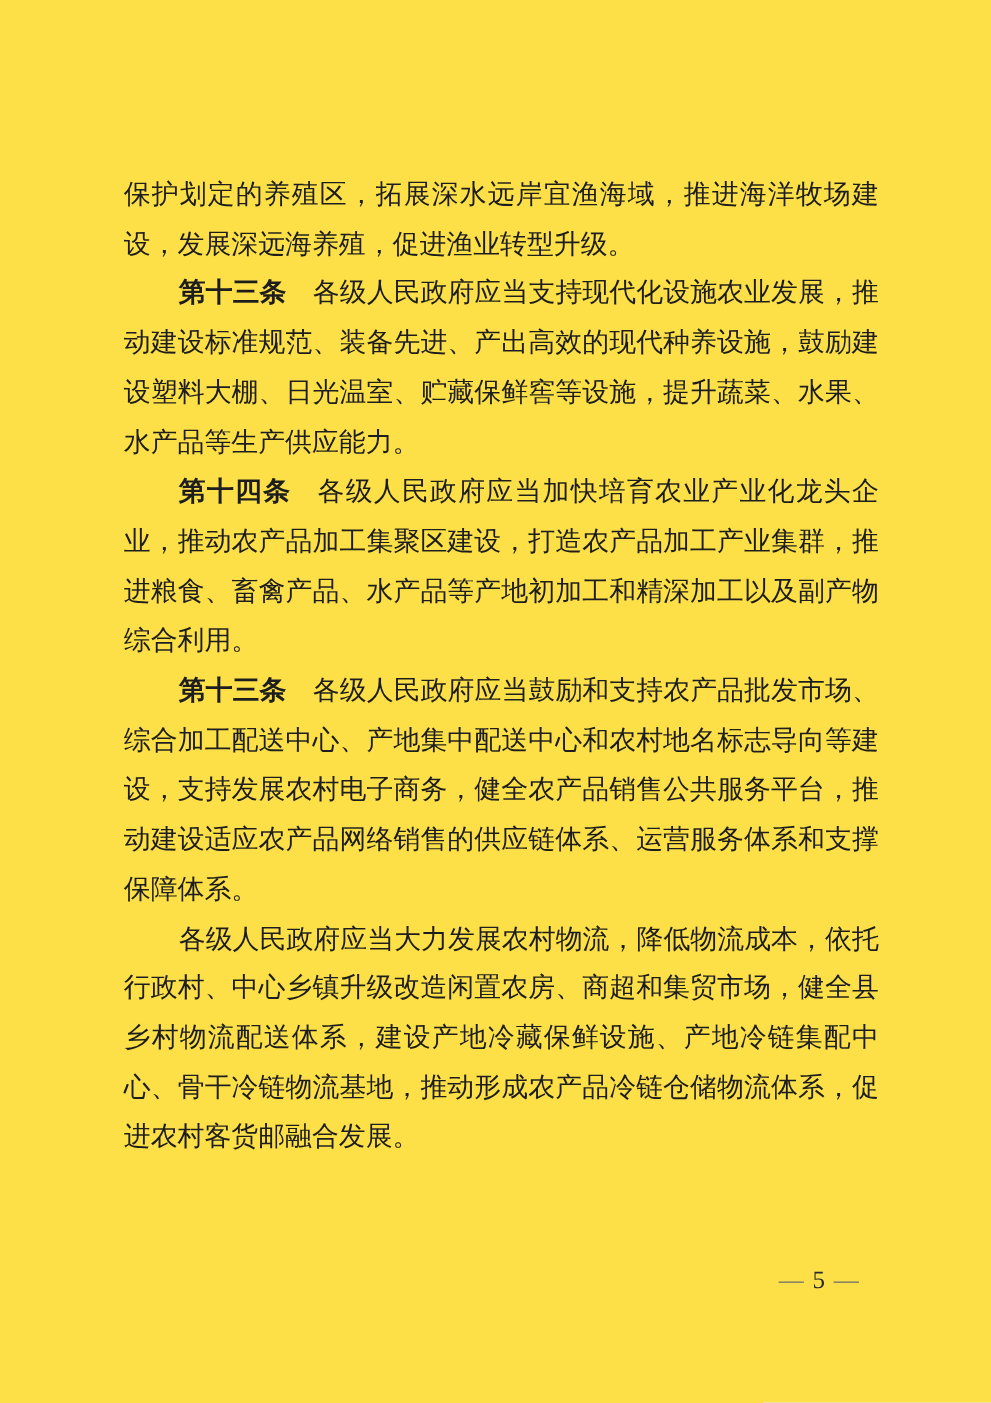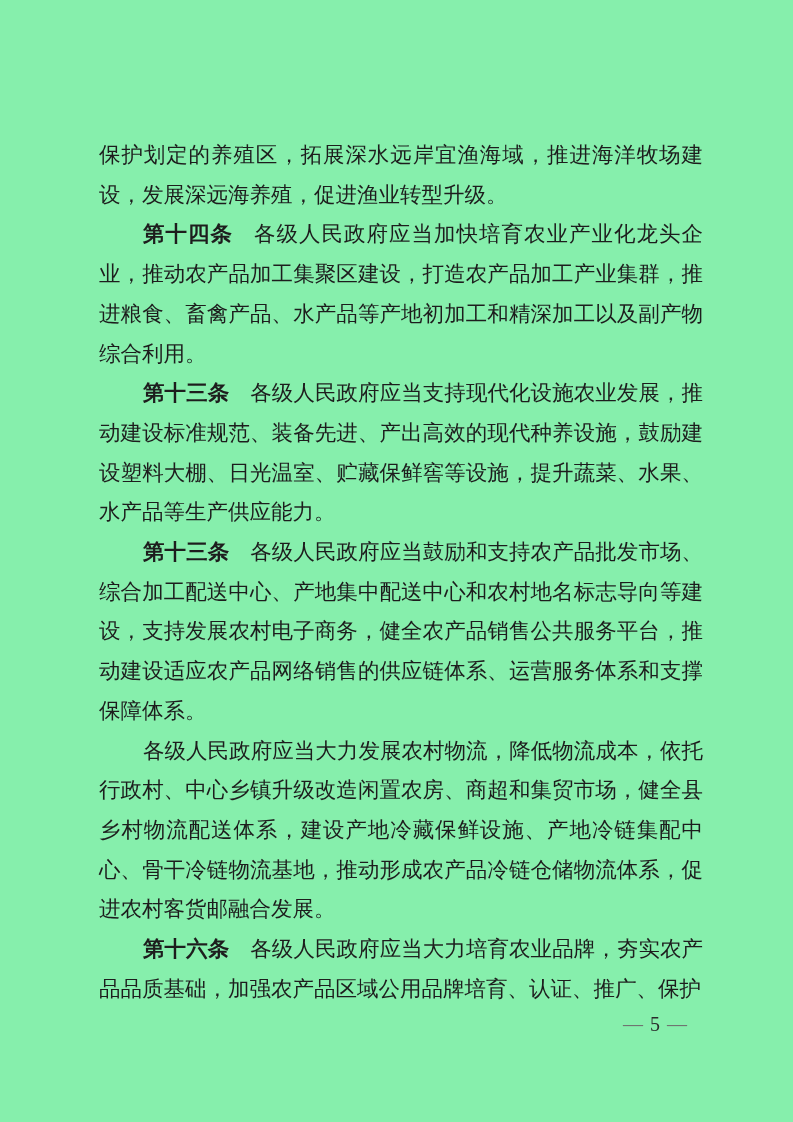--- a/index.html
+++ b/index.html
@@ -4,21 +4,21 @@
 <style>
   html, body {
     margin: 0;
     padding: 0;
     background: #e8e8e8;
   }
   .page {
     position: relative;
     width: 793px;
     height: 1122px;
-    background: #86efac;
+    background: #fde047;
     overflow: hidden;
     font-family: "Liberation Serif", "DejaVu Serif", serif;
   }
   .content {
     position: absolute;
     left: 99px;
     top: 136px;
     width: 604px;
     color: #1d1d1d;
     font-size: 21.5px;
@@ -55,26 +55,25 @@
   }
 </style>
 </head>
 <body>
 
 <div class="page">
   <main class="content">
 
     <p class="para no-indent"><span>保护划定的养殖区，拓展深水远岸宜渔海域，推进海洋牧场建设，发展深远海养殖，促进渔业转型升级。</span></p>
 
+    <p class="para"><span class="article-label">第十三条</span><span>各级人民政府应当支持现代化设施农业发展，推动建设标准规范、装备先进、产出高效的现代种养设施，鼓励建设塑料大棚、日光温室、贮藏保鲜窖等设施，提升蔬菜、水果、水产品等生产供应能力。</span></p>
+
     <p class="para"><span class="article-label">第十四条</span><span>各级人民政府应当加快培育农业产业化龙头企业，推动农产品加工集聚区建设，打造农产品加工产业集群，推进粮食、畜禽产品、水产品等产地初加工和精深加工以及副产物综合利用。</span></p>
-
-    <p class="para"><span class="article-label">第十三条</span><span>各级人民政府应当支持现代化设施农业发展，推动建设标准规范、装备先进、产出高效的现代种养设施，鼓励建设塑料大棚、日光温室、贮藏保鲜窖等设施，提升蔬菜、水果、水产品等生产供应能力。</span></p>
 
     <p class="para"><span class="article-label">第十三条</span><span>各级人民政府应当鼓励和支持农产品批发市场、综合加工配送中心、产地集中配送中心和农村地名标志导向等建设，支持发展农村电子商务，健全农产品销售公共服务平台，推动建设适应农产品网络销售的供应链体系、运营服务体系和支撑保障体系。</span></p>
 
     <p class="para"><span>各级人民政府应当大力发展农村物流，降低物流成本，依托行政村、中心乡镇升级改造闲置农房、商超和集贸市场，健全县乡村物流配送体系，建设产地冷藏保鲜设施、产地冷链集配中心、骨干冷链物流基地，推动形成农产品冷链仓储物流体系，促进农村客货邮融合发展。</span></p>
 
-    <p class="para"><span class="article-label">第十六条</span><span>各级人民政府应当大力培育农业品牌，夯实农产品品质基础，加强农产品区域公用品牌培育、认证、推广、保护</span></p>
 
   </main>
 
   <div class="page-footer"><span class="dash">—</span><span class="num">5</span><span class="dash">—</span></div>
 </div>
 
 </body></html>

